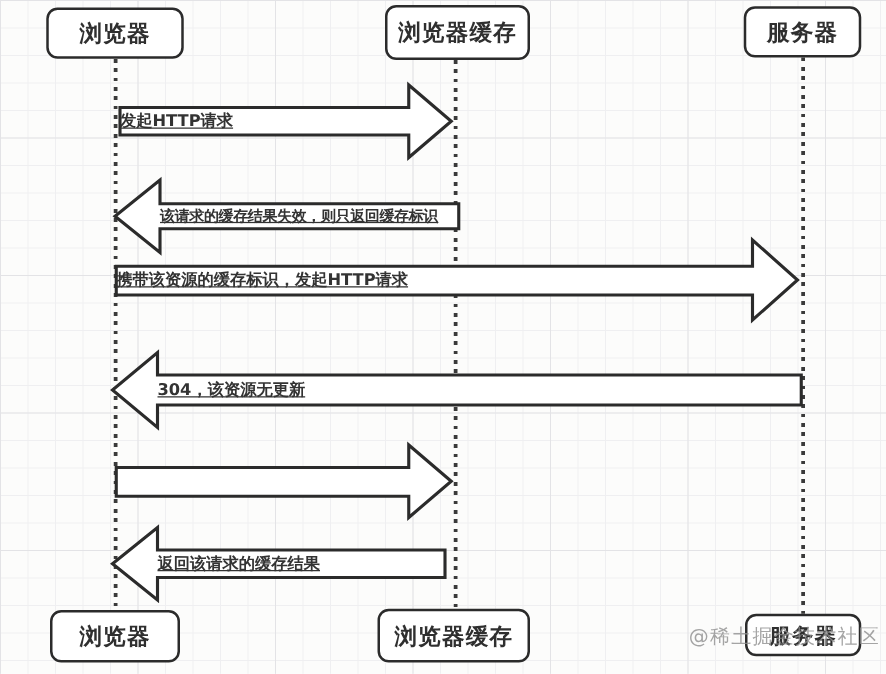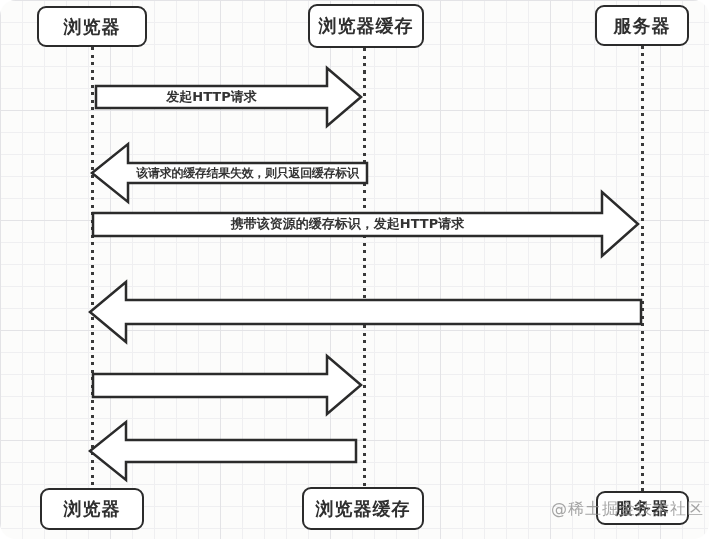--- a/index.html
+++ b/index.html
@@ -6,41 +6,41 @@
   body{font-family:"DejaVu Sans","Liberation Sans",sans-serif;}
   .canvas{
     position:relative;width:709px;height:539px;overflow:hidden;
     background-color:#fcfcfb;
     background-image:
       linear-gradient(to right,#e3e3e6 1px,transparent 1px),
       linear-gradient(to bottom,#e3e3e6 1px,transparent 1px),
       linear-gradient(to right,#efeff1 1px,transparent 1px),
       linear-gradient(to bottom,#efeff1 1px,transparent 1px);
     background-size:110px 110px,110px 110px,22px 22px,22px 22px;
-    border-radius:16px;
   }
   .actor{
     position:absolute;box-sizing:border-box;
     background:#ffffff;border:2.5px solid #2b2b2b;border-radius:9px;
     display:flex;align-items:center;justify-content:center;
     font-size:18px;font-weight:600;color:#2f2f2f;letter-spacing:1px;
     z-index:5;
   }
   .lifeline{
     position:absolute;width:3px;z-index:1;
     background-image:repeating-linear-gradient(to bottom,#3a3a3a 0,#3a3a3a 3px,transparent 3px,transparent 7.5px);
   }
   .arrow{position:absolute;z-index:4;}
   .arrow svg{position:absolute;left:0;top:0;overflow:visible;display:block;}
   .arrow polygon{fill:#ffffff;stroke:#2b2b2b;stroke-width:2.5;stroke-linejoin:miter;}
   .arrow-label{
     position:absolute;top:50%;transform:translateY(-50%);
-    text-align:center;white-space:nowrap;
+    white-space:nowrap;
     font-size:13px;font-weight:bold;color:#333333;letter-spacing:0px;
     z-index:6;
+    text-decoration:underline;
   }
   .arrow-label.tight{font-size:12px;letter-spacing:-0.3px;}
   .watermark{
     position:absolute;left:551px;top:499px;z-index:30;
     font-size:16px;color:#8f8f8f;opacity:0.8;letter-spacing:1px;white-space:nowrap;
   }
 </style>
 </head>
 <body>
 
@@ -72,32 +72,34 @@
     <svg width="545" height="64" viewBox="0 0 545 64">
       <polygon points="0,21 509,21 509,0 545,32 509,64 509,44 0,44"></polygon>
     </svg>
     <span class="arrow-label" style="left:0;width:509px;">携带该资源的缓存标识，发起HTTP请求</span>
   </div>
 
   <div class="arrow" style="left:90px;top:282px;width:551px;height:60px;">
     <svg width="551" height="60" viewBox="0 0 551 60">
       <polygon points="551,18 36,18 36,0 0,30 36,60 36,42 551,42"></polygon>
     </svg>
+    <span class="arrow-label" style="left:36px;width:515px;">304，该资源无更新</span>
   </div>
 
   <div class="arrow" style="left:93px;top:356px;width:268px;height:58px;">
     <svg width="268" height="58" viewBox="0 0 268 58">
       <polygon points="0,18 234,18 234,0 268,29 234,58 234,41 0,41"></polygon>
     </svg>
   </div>
 
   <div class="arrow" style="left:90px;top:422px;width:266px;height:58px;">
     <svg width="266" height="58" viewBox="0 0 266 58">
       <polygon points="266,18 36,18 36,0 0,29 36,58 36,40 266,40"></polygon>
     </svg>
+    <span class="arrow-label" style="left:36px;width:230px;">返回该请求的缓存结果</span>
   </div>
 
   <div class="actor" style="left:40px;top:488px;width:104px;height:42px;">浏览器</div>
   <div class="actor" style="left:302px;top:487px;width:122px;height:43px;">浏览器缓存</div>
   <div class="actor" style="left:596px;top:491px;width:93px;height:34px;font-size:17px;">服务器</div>
 
   <div class="watermark">@稀土掘金技术社区</div>
 
 </div>
 

